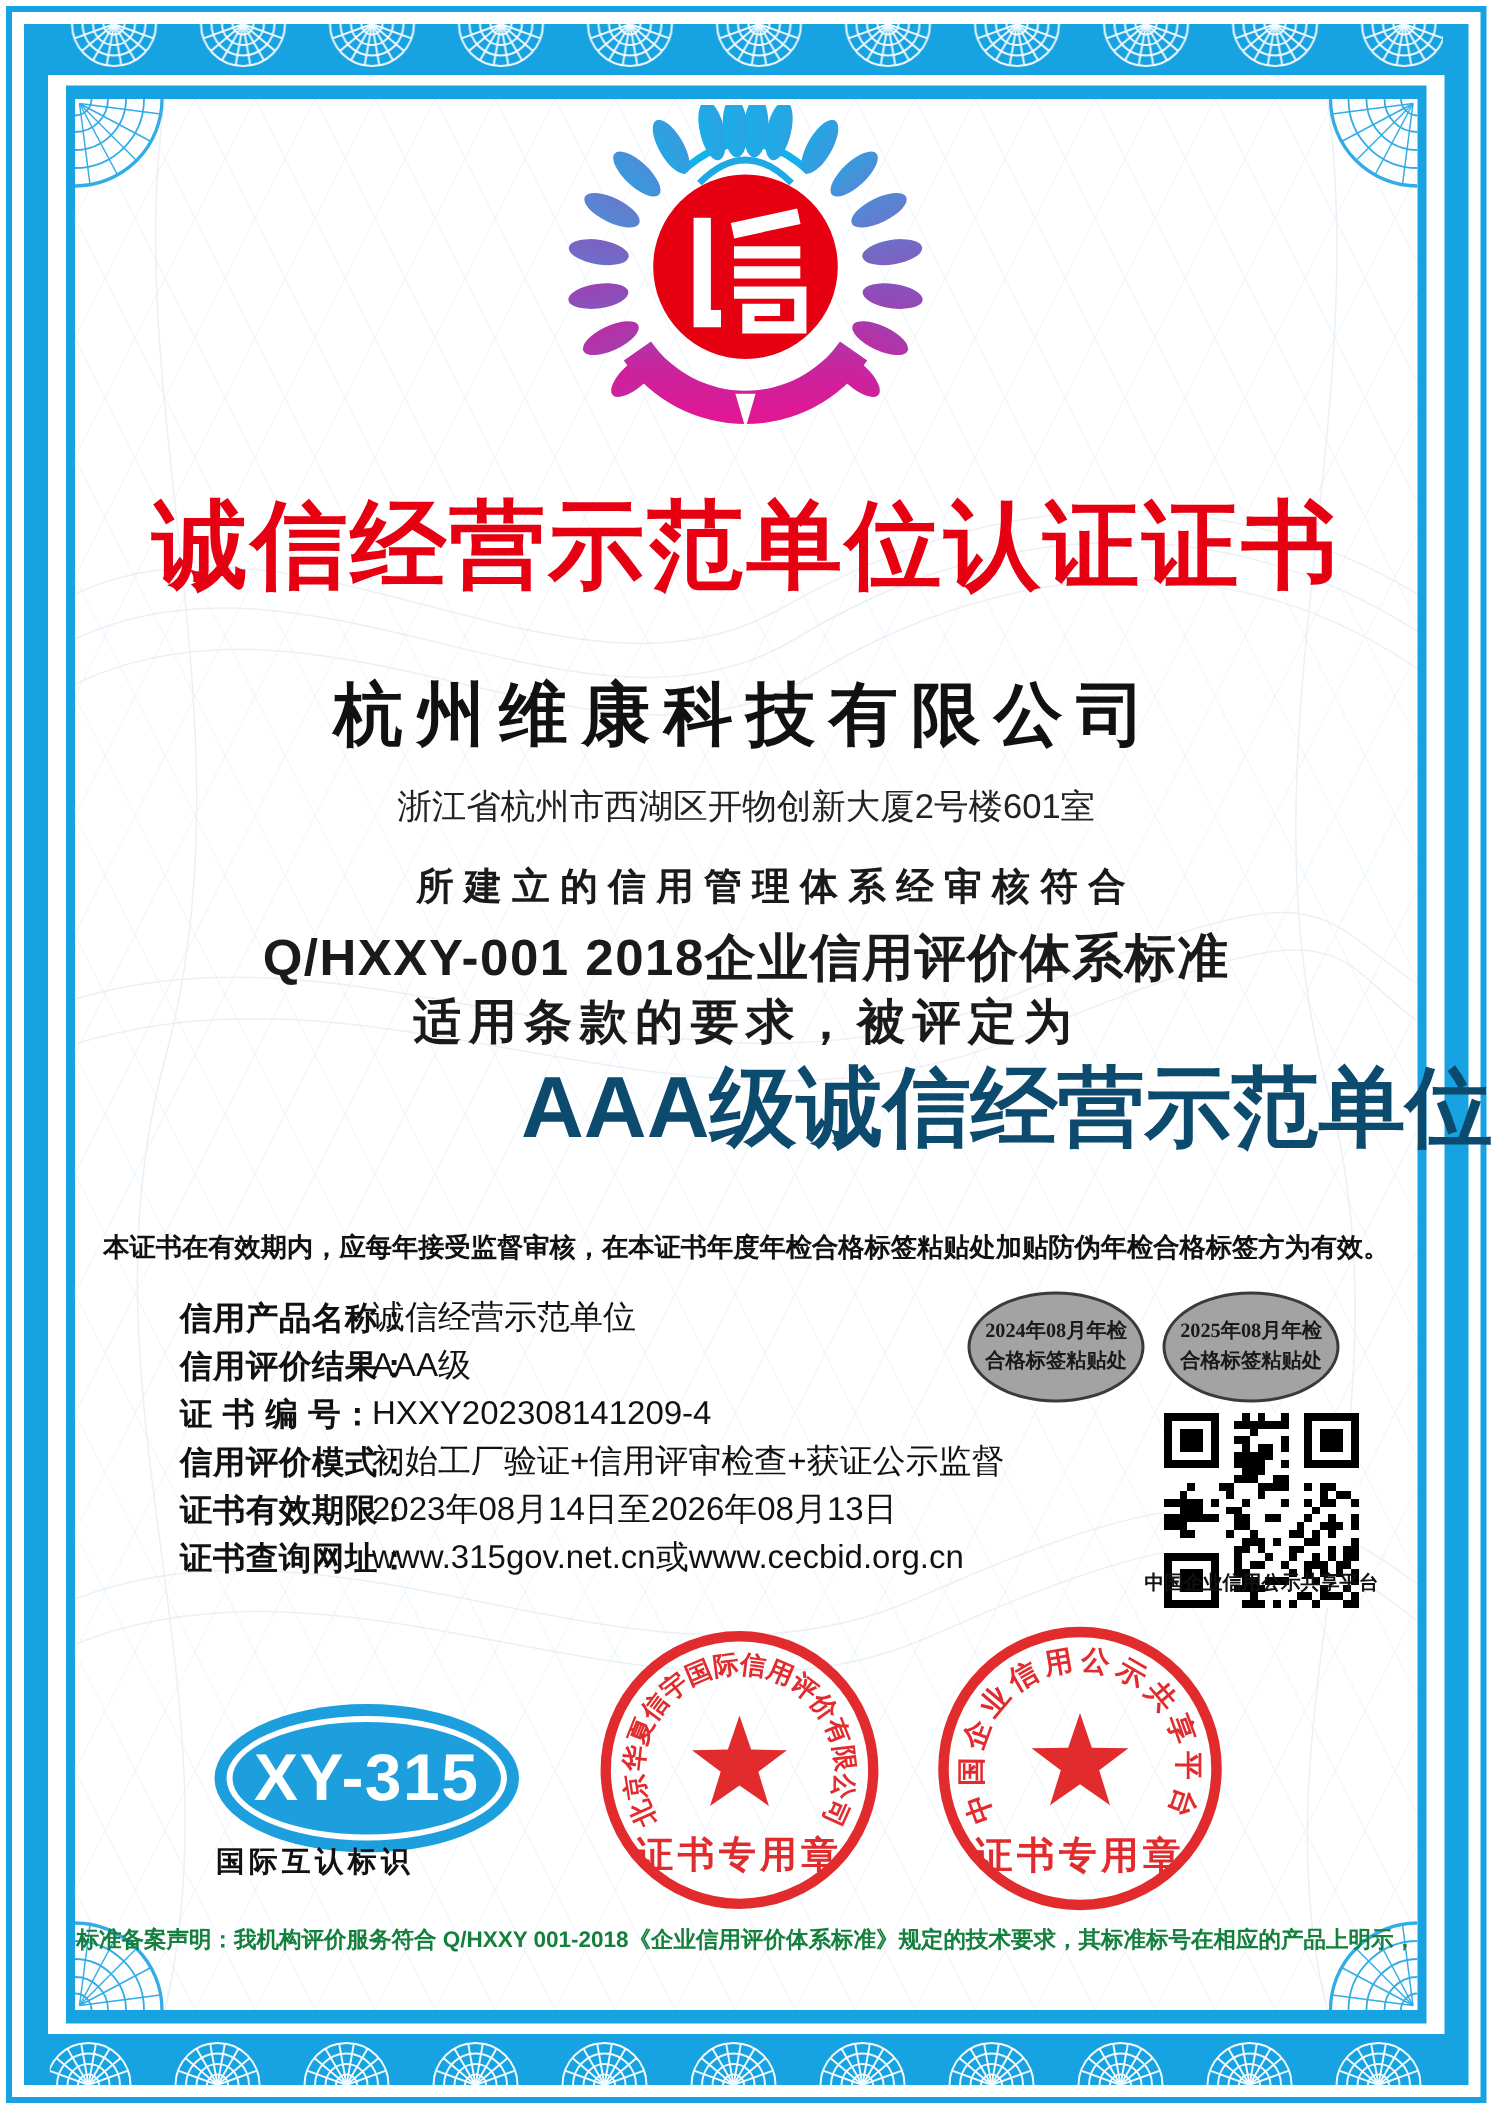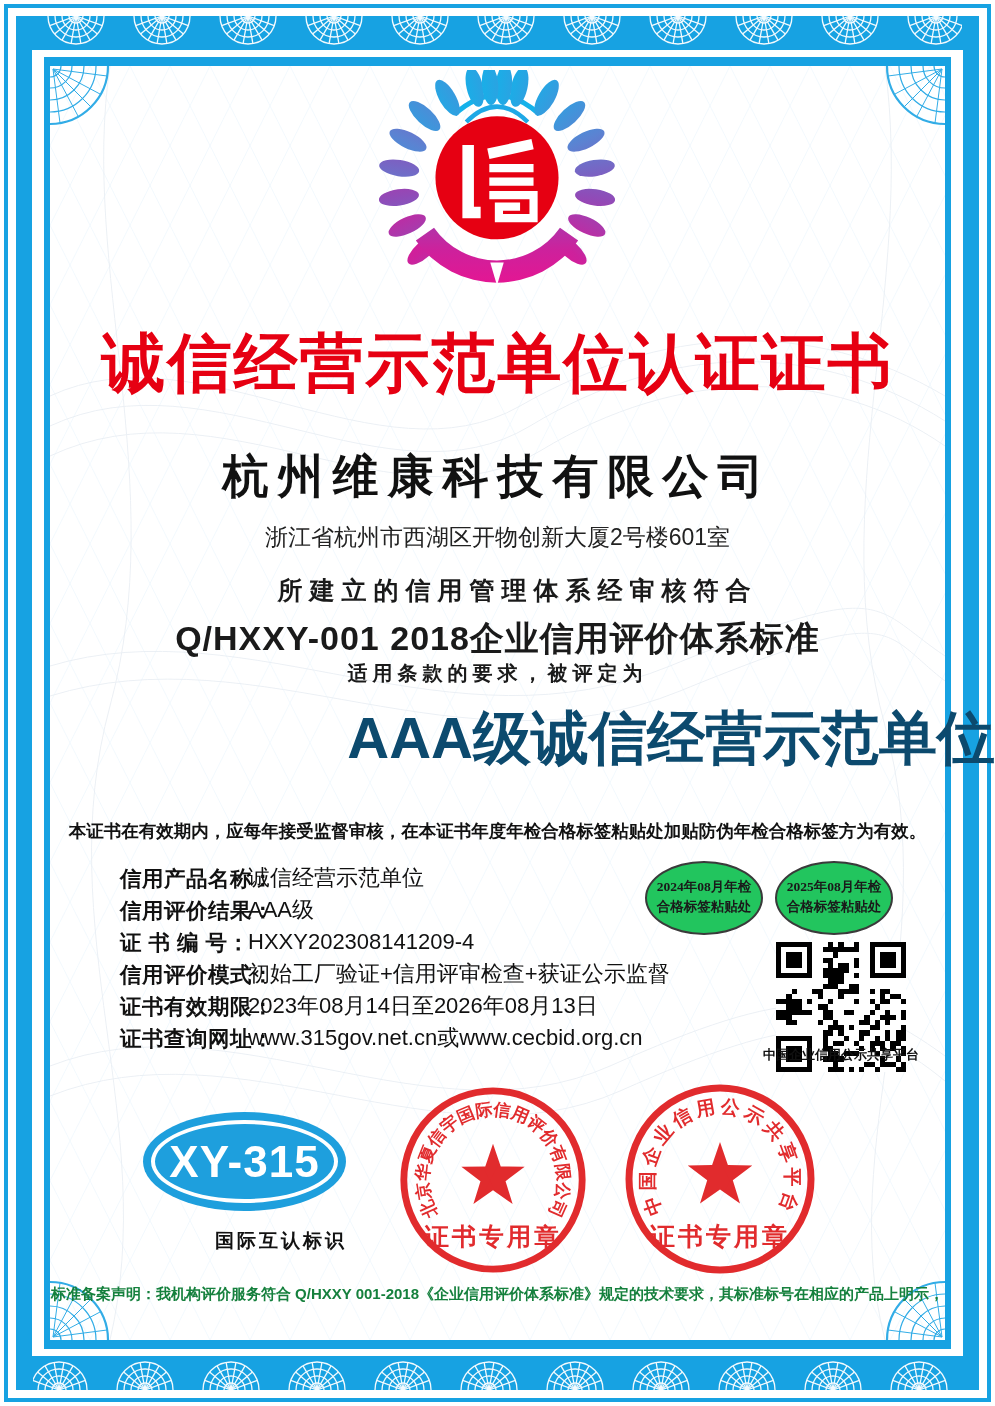--- a/index.html
+++ b/index.html
@@ -24,44 +24,44 @@
   .corner-lace.bl{left:50px;bottom:66px;transform:scaleY(-1);}
   .corner-lace.br{right:50px;bottom:66px;transform:scale(-1,-1);}
   .guilloche{position:absolute;left:50px;top:66px;width:895px;height:1274px;pointer-events:none;opacity:.75;}
   
   .ctr{position:absolute;left:0;width:995px;text-align:center;white-space:nowrap;}
   .cert-title{top:320px;font-size:64px;font-weight:900;color:#e60012;letter-spacing:2px;}
   .company{top:446px;font-size:46px;font-weight:800;color:#111;letter-spacing:9px;}
   .address{top:522px;font-size:23px;font-weight:500;color:#222;}
   .body1{top:574px;font-size:25px;font-weight:600;color:#1a1a1a;letter-spacing:7px;padding-left:20px;}
   .body2{top:616px;font-size:34px;font-weight:600;color:#1a1a1a;letter-spacing:1px;}
-  .body3{top:660px;font-size:20px;font-weight:600;color:#1a1a1a;letter-spacing:5px;}
+  .body3{top:660px;font-size:32px;font-weight:600;color:#1a1a1a;letter-spacing:5px;}
   .award{top:700px;font-size:58px;font-weight:900;color:#0c4a6e;letter-spacing:0px;text-align:right;}
   .notice{top:819px;font-size:17.5px;font-weight:700;color:#111;}
   
   .fields{position:absolute;left:120px;top:862px;}
   .field-row{height:32px;display:flex;align-items:center;font-size:21.5px;color:#111;white-space:nowrap;}
   .f-label{font-weight:800;width:128px;letter-spacing:.5px;}
   .f-value{font-weight:500;font-size:22px;}
   
   .sticker{position:absolute;width:118px;height:74px;border:2px solid #3a3a3a;border-radius:50%;
-    background:#22c55e;text-align:center;box-sizing:border-box;padding-top:14px;
+    background:#a3a3a3;text-align:center;box-sizing:border-box;padding-top:14px;
     font-family:"Liberation Serif","DejaVu Serif",serif;font-weight:700;font-size:13.5px;color:#1a1a1a;line-height:20px;}
   .sticker.s1{left:645px;top:861px;}
   .sticker.s2{left:775px;top:861px;}
   
   .qr-wrap{position:absolute;left:776px;top:942px;width:130px;height:130px;background:#fff;}
   .qr-caption{position:absolute;left:741px;top:1046px;width:200px;text-align:center;
     font-size:13px;font-weight:700;color:#111;white-space:nowrap;}
   
-  .xy-badge{position:absolute;left:143px;top:1112px;width:203px;height:99px;background:#1e9fdd;
+  .xy-badge{position:absolute;left:143px;top:1136px;width:203px;height:99px;background:#1e9fdd;
     border-radius:50%;display:flex;align-items:center;justify-content:center;}
   .xy-badge::before{content:"";position:absolute;inset:8px;border:4px solid #ffffff;border-radius:50%;}
   .xy-text{color:#ffffff;font-size:44px;font-weight:900;letter-spacing:1px;}
-  .xy-label{position:absolute;left:144px;top:1228px;width:203px;text-align:right;
+  .xy-label{position:absolute;left:144px;top:1228px;width:203px;text-align:left;
     font-size:19px;font-weight:600;color:#111;letter-spacing:3px;}
   
   .seal{position:absolute;opacity:.94;}
   .seal.one{left:395px;top:1082px;width:196px;height:196px;}
   .seal.two{left:620px;top:1079px;width:200px;height:200px;}
   .disclaimer{position:absolute;left:0;top:1282px;width:995px;text-align:center;
     font-size:15px;font-weight:700;color:#15803d;line-height:24px;white-space:nowrap;}
 </style>
 </head>
 <body>

